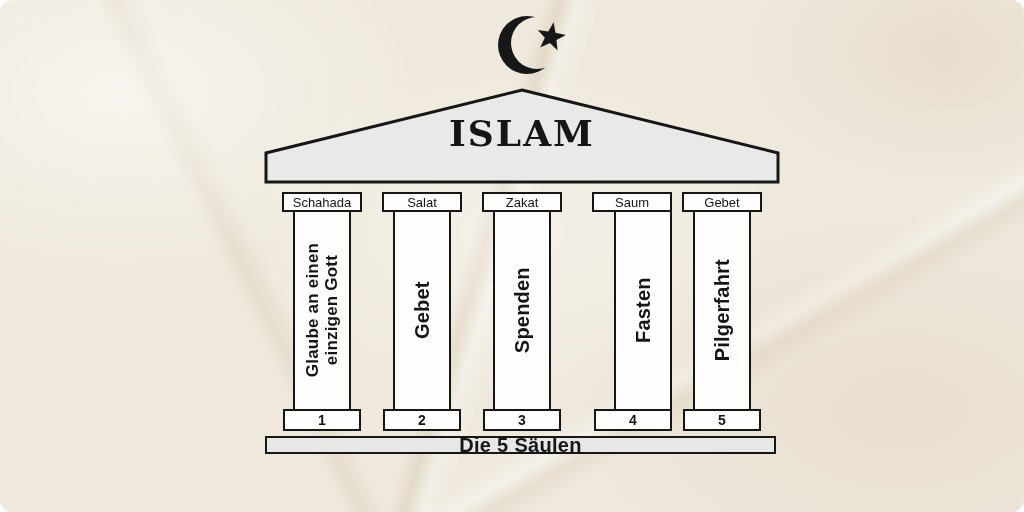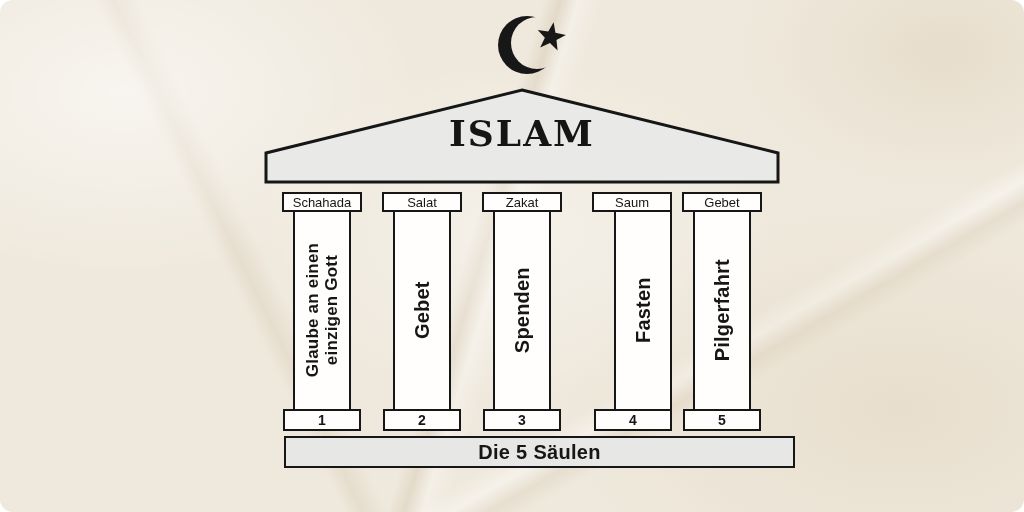--- a/index.html
+++ b/index.html
@@ -71,27 +71,26 @@
     box-sizing: border-box;
     width: 78px; height: 22px;
     background: #fffefd;
     border: 2.5px solid #161616;
     display: flex; align-items: center; justify-content: center;
     font-weight: bold; font-size: 14px;
   }
   .foundation {
     position: absolute; left: 265px; top: 436px;
     box-sizing: border-box;
-    width: 511px; height: 32px;
+    width: 511px; height: 18px;
     background: #e7e7e5;
     border: 2.5px solid #161616;
     display: flex; align-items: center; justify-content: center;
     font-weight: bold; font-size: 20px;
     letter-spacing: 0.3px;
-    margin-left: 19px;
   }
 </style>
 </head>
 <body>
 
 <div class="canvas">
 
   <svg class="crescent-svg" width="90" height="80" viewBox="0 0 90 80">
     <defs>
       <mask id="cmask">

